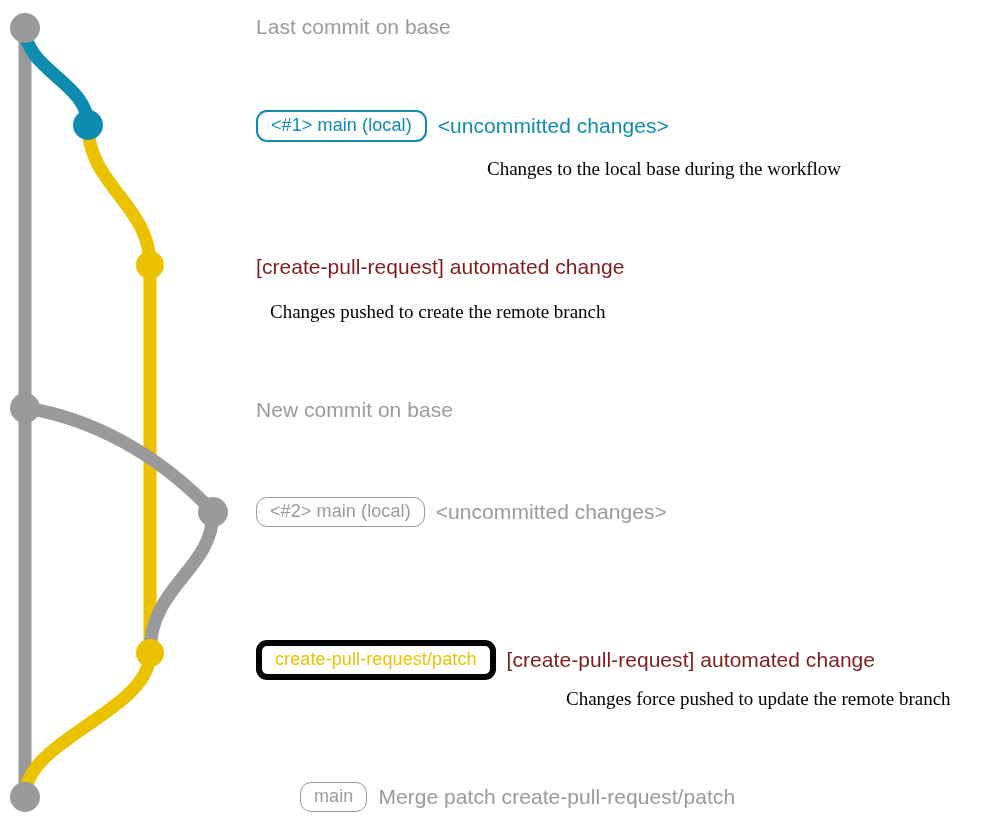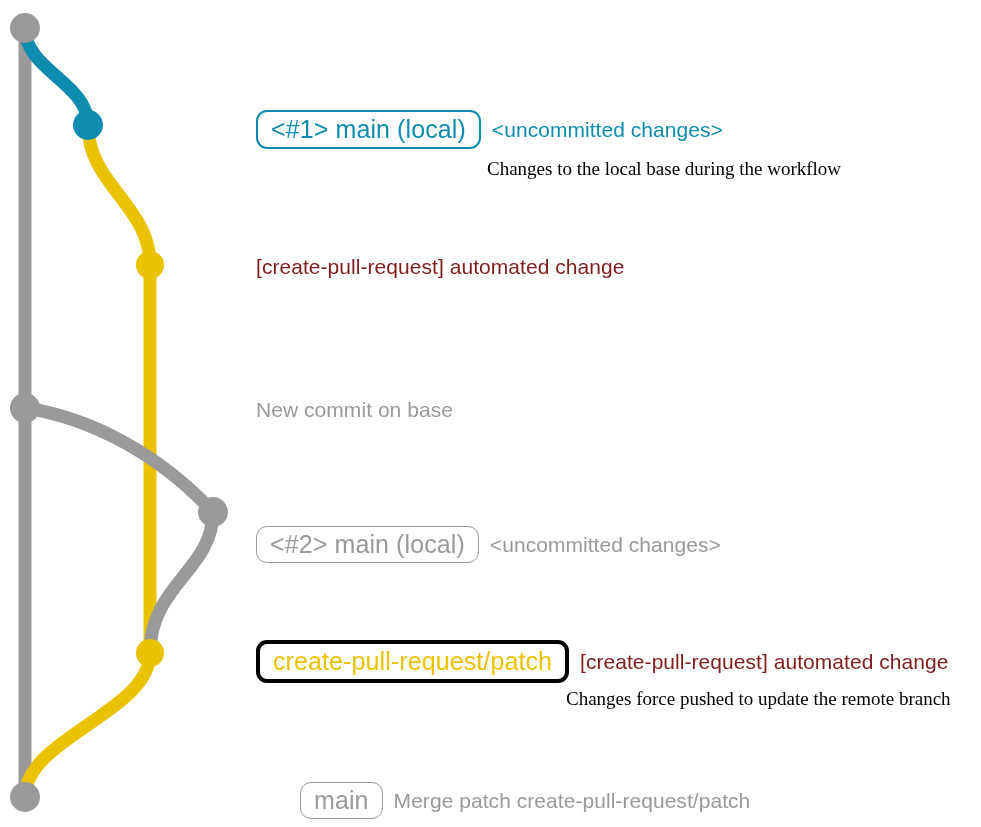--- a/index.html
+++ b/index.html
@@ -47,29 +47,29 @@
     white-space: nowrap;
   }
 
   
   .ref-pill {
     display: inline-flex;
     align-items: center;
     justify-content: center;
     border-radius: 11px;
     padding: 4px 13px 5px 13px;
-    font-size: 25px;
+    font-size: 18px;
     line-height: 1.05;
     letter-spacing: 0.1px;
     box-sizing: border-box;
     background: #ffffff;
   }
   .ref-pill.blue   { border: 2px solid #0e8cb0; color: #0e8cb0; }
   .ref-pill.gray   { border: 1.6px solid #9a9a9a; color: #9a9a9a; }
-  .ref-pill.yellow { border: 4px solid #000000; color: #ebc200; }
+  .ref-pill.yellow { border: 6px solid #000000; color: #ebc200; }
 
   
   .subject {
     font-size: 21px;
     line-height: 1.1;
     letter-spacing: 0.05px;
   }
   .subject.gray   { color: #9a9a9a; }
   .subject.blue   { color: #0e8cb0; }
   .subject.yellow { color: #7f1d1d; }
@@ -112,37 +112,41 @@
     <circle cx="88" cy="125" r="15" fill="#0e8cb0"></circle>
     <circle cx="150" cy="265" r="14" fill="#ebc200"></circle>
     <circle cx="25" cy="408" r="15" fill="#9a9a9a"></circle>
     <circle cx="213" cy="512" r="15" fill="#9a9a9a"></circle>
     <circle cx="150" cy="653" r="14" fill="#ebc200"></circle>
     <circle cx="25" cy="797" r="15" fill="#9a9a9a"></circle>
   </svg>
 
   <div id="annotations">
 
+    <div class="ann-row" style="left:256px; top:15px;">
+      <span class="subject gray">Last commit on base</span>
+    </div>
 
     <div class="ann-row" style="left:256px; top:110px;">
       <span class="ref-pill blue">&lt;#1&gt; main (local)</span>
       <span class="pill-gap"></span>
       <span class="subject blue">&lt;uncommitted changes&gt;</span>
     </div>
     <div class="description" style="left:487px; top:147px;">Changes to the local base during the workflow</div>
 
     <div class="ann-row" style="left:256px; top:255px;">
       <span class="subject yellow">[create-pull-request] automated change</span>
     </div>
+    <div class="description" style="left:270px; top:290px;">Changes pushed to create the remote branch</div>
 
     <div class="ann-row" style="left:256px; top:398px;">
       <span class="subject gray">New commit on base</span>
     </div>
 
-    <div class="ann-row" style="left:256px; top:497px;margin-top:29px;">
+    <div class="ann-row" style="left:256px; top:497px;">
       <span class="ref-pill gray">&lt;#2&gt; main (local)</span>
       <span class="pill-gap"></span>
       <span class="subject gray">&lt;uncommitted changes&gt;</span>
     </div>
 
     <div class="ann-row" style="left:256px; top:640px;">
       <span class="ref-pill yellow">create-pull-request/patch</span>
       <span class="pill-gap"></span>
       <span class="subject yellow">[create-pull-request] automated change</span>
     </div>

